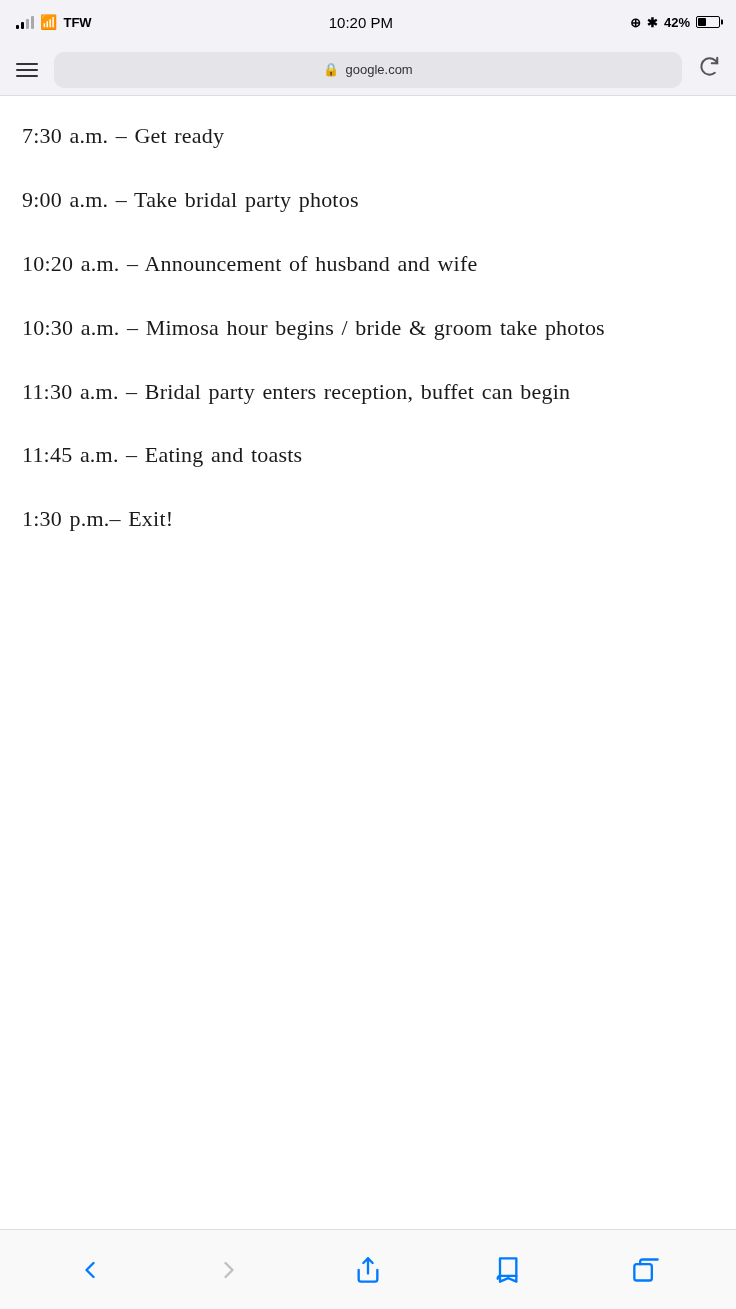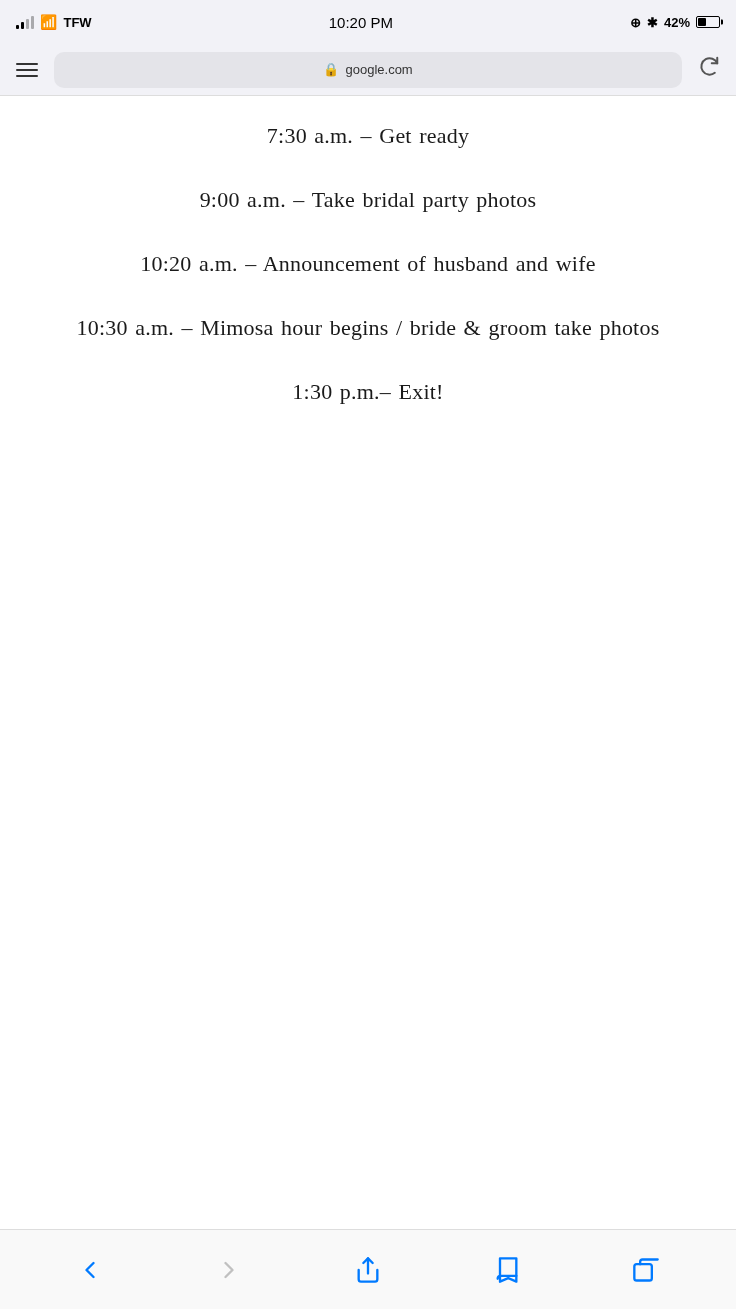--- a/index.html
+++ b/index.html
@@ -149,21 +149,20 @@
       color: #555;
       cursor: pointer;
       transform: rotate(0deg);
     }
 
     
     .content {
       flex: 1;
       padding: 24px 22px 16px 22px;
       overflow-y: auto;
-      text-align: center;
     }
 
     .schedule-item {
       margin-bottom: 32px;
     }
 
     .schedule-item p {
       font-size: 22px;
       line-height: 1.45;
       color: #1a1a1a;
@@ -260,20 +259,26 @@
       <div class="schedule-item">
         <p>9:00 a.m. – Take bridal party photos</p>
       </div>
       <div class="schedule-item">
         <p>10:20 a.m. – Announcement of husband and wife</p>
       </div>
       <div class="schedule-item">
         <p>10:30 a.m. – Mimosa hour begins / bride &amp; groom take photos</p>
       </div>
       <div class="schedule-item">
+        <p>11:30 a.m. – Bridal party enters reception, buffet can begin</p>
+      </div>
+      <div class="schedule-item">
+        <p>11:45 a.m. – Eating and toasts</p>
+      </div>
+      <div class="schedule-item">
         <p>1:30 p.m.– Exit!</p>
       </div>
     </div>
 </div>
 
 <div class="bottom-nav">
   <div class="nav-btn">
     <svg viewBox="0 0 24 24" fill="none" stroke="#007aff" stroke-width="2" stroke-linecap="round" stroke-linejoin="round">
       <polyline points="15 18 9 12 15 6"></polyline>
     </svg>

